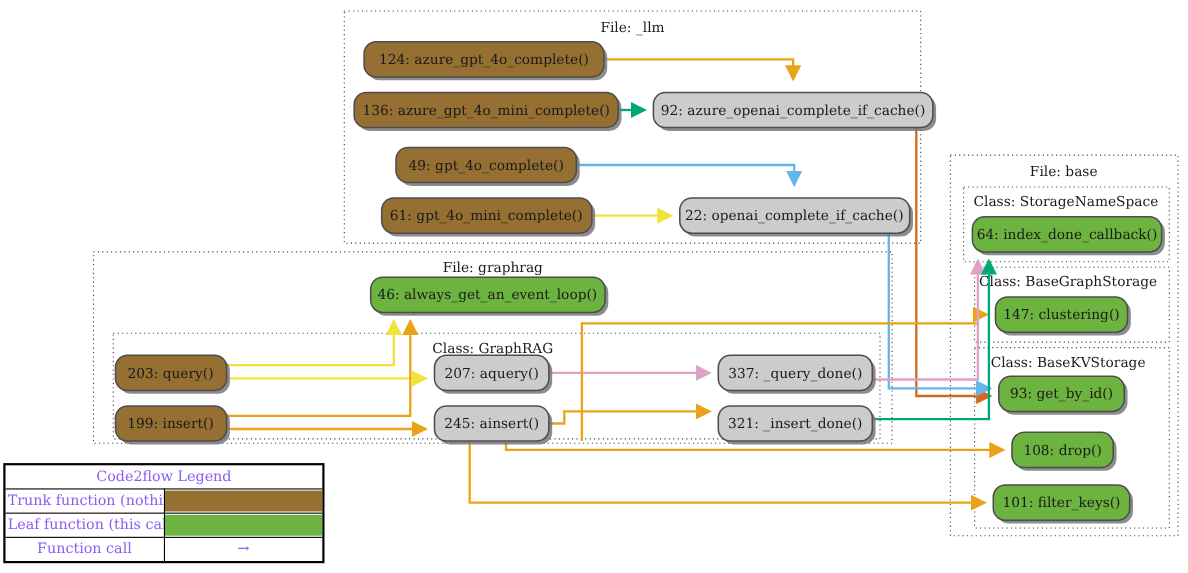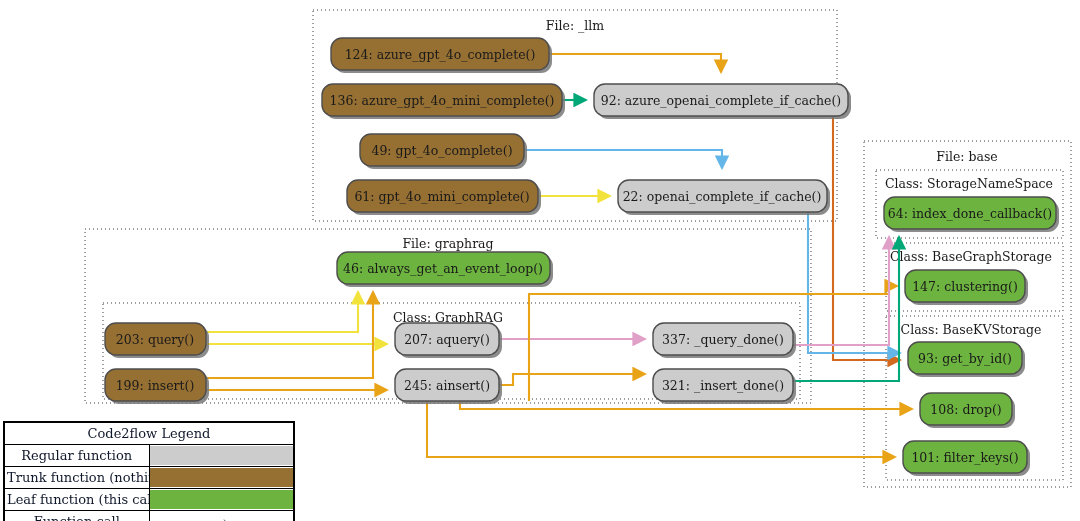--- a/index.html
+++ b/index.html
@@ -74,21 +74,21 @@
   }
   #legend table {
     border-collapse: collapse;
     width: 100%;
     table-layout: fixed;
   }
   #legend td {
     border: 1.5px solid #000000;
     font-family: "DejaVu Serif", "Liberation Serif", serif;
     font-size: 13px;
-    color: #0f172a;
+    color: #8b5cf6;
     text-align: center;
     padding: 1px 2px;
     height: 19px;
     line-height: 17px;
     white-space: nowrap;
     overflow: hidden;
   }
   #legend td.title-cell {
     border-top: none;
     border-left: none;
@@ -318,26 +318,20 @@
       <rect class="node-shape" x="903" y="441" width="124" height="32" rx="11" fill="#6db33f"></rect>
       <text class="node-label" x="965" y="458">101: filter_keys()</text>
     </g>
   </svg>
 
   <div id="legend">
     <table>
       <tbody>
           <tr>
         <td class="title-cell" colspan="2">Code2flow Legend</td>
-      </tr>
-      <tr>
-        <td class="label-cell">Regular function</td>
-        <td class="swatch-cell">
-          <div class="swatch" style="background:#cccccc"></div>
-        </td>
       </tr>
       <tr>
         <td class="label-cell">Trunk function (nothing calls this)</td>
         <td class="swatch-cell">
           <div class="swatch" style="background:#966F33"></div>
         </td>
       </tr>
       <tr>
         <td class="label-cell">Leaf function (this calls nothing else)</td>
         <td class="swatch-cell">

